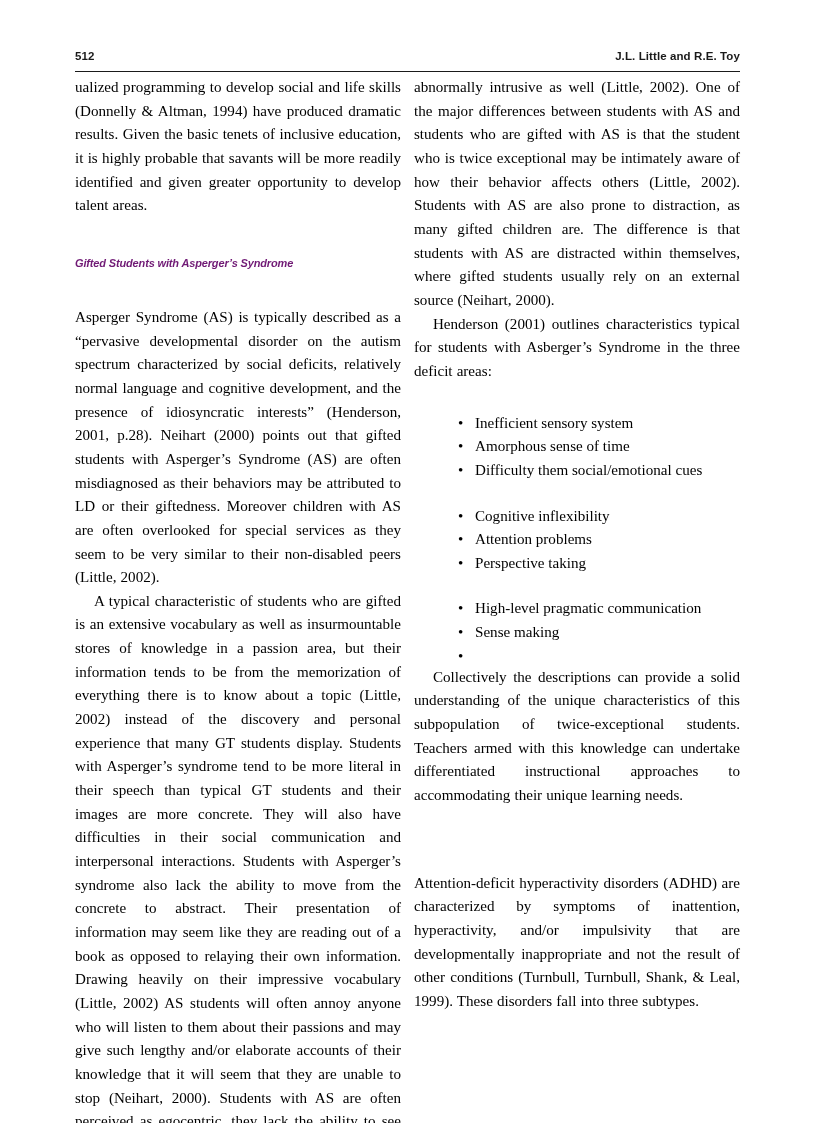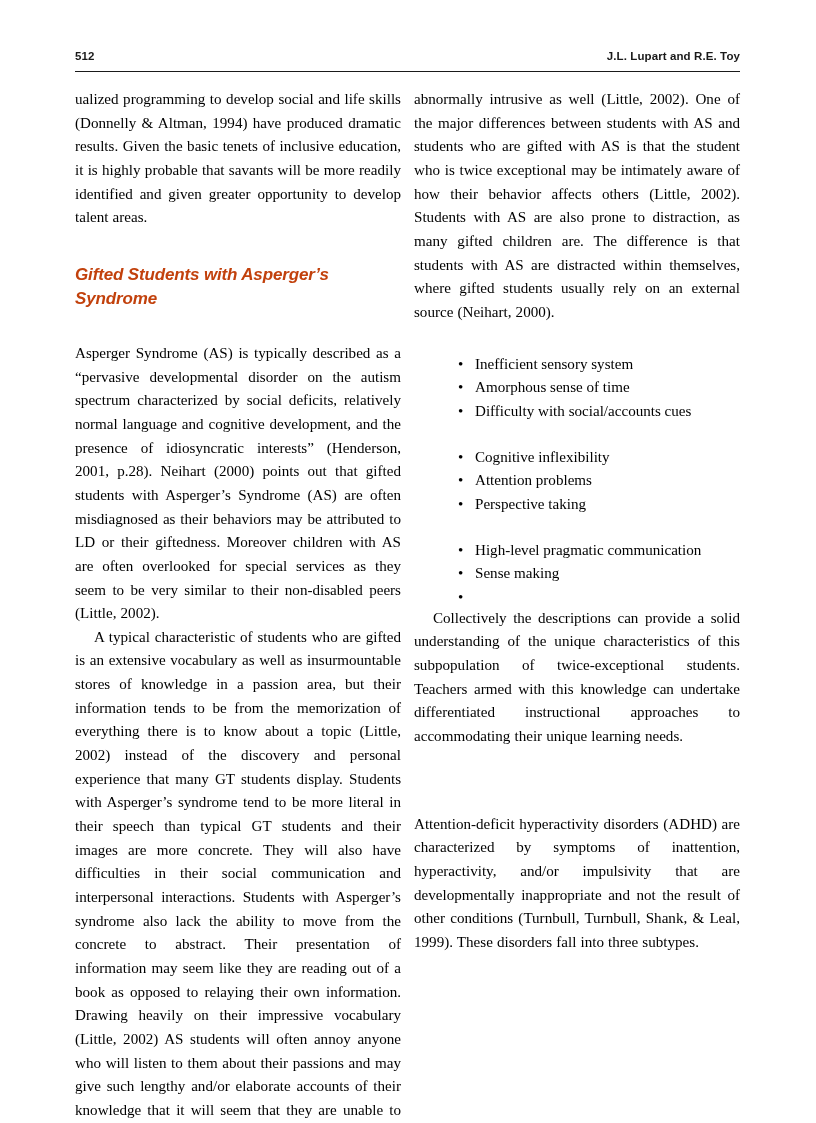--- a/index.html
+++ b/index.html
@@ -44,21 +44,21 @@
     top: 71px;
     width: 665px;
     height: 0;
     border-top: 1.6px solid #1a1a1a;
   }
 
   
   .columns {
     position: absolute;
     left: 75px;
-    top: 88px;
+    top: 76px;
     width: 665px;
     height: 940px;
   }
   .col {
     position: absolute;
     top: 0;
     width: 326px;
   }
   .col-left  { left: 0; }
   .col-right { left: 339px; }
@@ -74,24 +74,24 @@
   }
   p.body.indent { text-indent: 1.25em; }
   p.body.cont   { text-indent: 0; }
 
   
   h2.section {
     margin: 0;
     font-family: "Liberation Sans", "DejaVu Sans", sans-serif;
     font-style: italic;
     font-weight: bold;
-    font-size: 17px;
+    font-size: 11px;
     line-height: 24px;
     letter-spacing: -0.15px;
-    color: #c2410c;
+    color: #701a75;
   }
   .sp-before-h2 { height: 33px; }
   .sp-after-h2  { height: 31px; }
 
   
   .list-label {
     margin: 0;
     padding-left: 24px;
     font-size: 15.1px;
     line-height: 23.65px;
@@ -121,21 +121,21 @@
   .sp-group-gap   { height: 11px; }
   .sp-after-lists { height: 21px; }
 </style>
 </head>
 <body>
 
 <div class="page">
 
   <div class="running-head">
     <span class="folio">512</span>
-    <span class="authors">J.L. Lupart and R.E. Toy</span>
+    <span class="authors">J.L. Little and R.E. Toy</span>
   </div>
   <div class="head-rule"></div>
 
   <div class="columns">
 
     <div class="col col-left">
 
       <p class="body cont">ualized programming to develop social and life skills (Donnelly &amp; Altman, 1994) have produced dramatic results. Given the basic tenets of inclusive education, it is highly probable that savants will be more readily identified and given greater opportunity to develop talent areas.</p>
 
       <div class="sp-before-h2"></div>
@@ -146,35 +146,36 @@
 
       <p class="body cont">Asperger Syndrome (AS) is typically described as a “pervasive developmental disorder on the autism spectrum characterized by social deficits, relatively normal language and cognitive development, and the presence of idiosyncratic interests” (Henderson, 2001, p.28). Neihart (2000) points out that gifted students with Asperger’s Syndrome (AS) are often misdiagnosed as their behaviors may be attributed to LD or their giftedness. Moreover children with AS are often overlooked for special services as they seem to be very similar to their non-disabled peers (Little, 2002).</p>
 
       <p class="body indent">A typical characteristic of students who are gifted is an extensive vocabulary as well as insurmountable stores of knowledge in a passion area, but their information tends to be from the memorization of everything there is to know about a topic (Little, 2002) instead of the discovery and personal experience that many GT students display. Students with Asperger’s syndrome tend to be more literal in their speech than typical GT students and their images are more concrete. They will also have difficulties in their social communication and interpersonal interactions. Students with Asperger’s syndrome also lack the ability to move from the concrete to abstract. Their presentation of information may seem like they are reading out of a book as opposed to relaying their own information. Drawing heavily on their impressive vocabulary (Little, 2002) AS students will often annoy anyone who will listen to them about their passions and may give such lengthy and/or elaborate accounts of their knowledge that it will seem that they are unable to stop (Neihart, 2000). Students with AS are often perceived as egocentric, they lack the ability to see others’ point of view and this is often why interactions with others often fail. Individuals with AS may become very successful adults, but they will choose careers that will isolate them from uncomfortable social situations. Students with AS may be shy, but</p>
     </div>
 
     <div class="col col-right">
 
       <p class="body cont">abnormally intrusive as well (Little, 2002). One of the major differences between students with AS and students who are gifted with AS is that the student who is twice exceptional may be intimately aware of how their behavior affects others (Little, 2002). Students with AS are also prone to distraction, as many gifted children are. The difference is that students with AS are distracted within themselves, where gifted students usually rely on an external source (Neihart, 2000).</p>
 
+      <p class="body indent">Henderson (2001) outlines characteristics typical for students with Asberger’s Syndrome in the three deficit areas:</p>
 
       <div class="sp-list-top"></div>
       <div class="sp-list-gap"></div>
       <ul class="bullets">
         <li>
           <span class="bullet-glyph">•</span>
           <span>Inefficient sensory system</span>
         </li>
         <li>
           <span class="bullet-glyph">•</span>
           <span>Amorphous sense of time</span>
         </li>
         <li>
           <span class="bullet-glyph">•</span>
-          <span>Difficulty with social/accounts cues</span>
+          <span>Difficulty them social/emotional cues</span>
         </li>
       </ul>
 
       <div class="sp-group-gap"></div>
       <div class="sp-list-gap"></div>
       <ul class="bullets">
         <li>
           <span class="bullet-glyph">•</span>
           <span>Cognitive inflexibility</span>
         </li>

